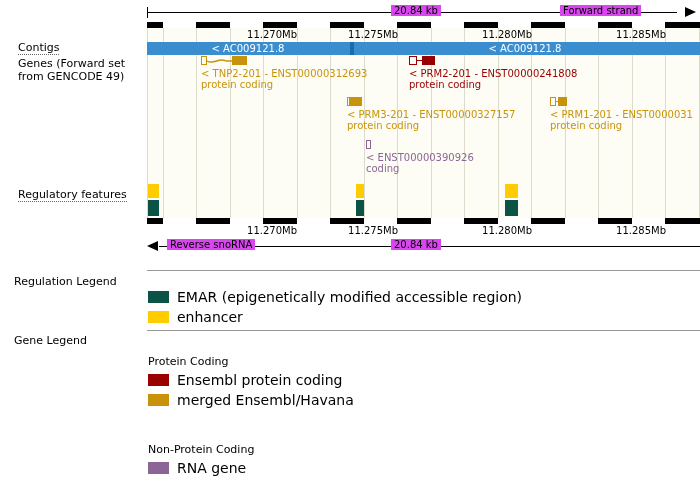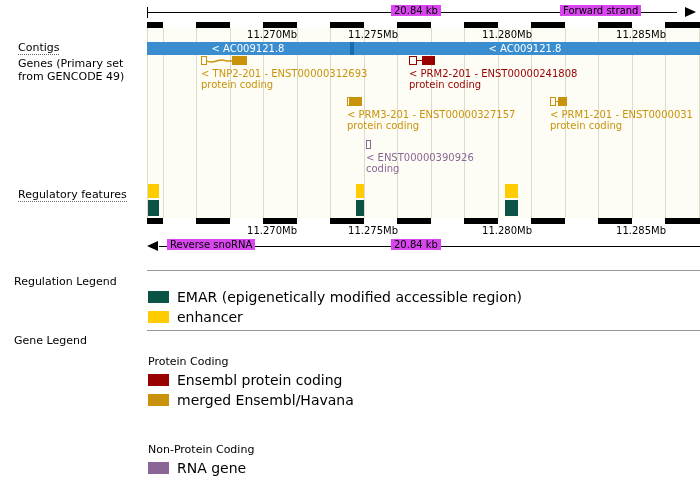--- a/index.html
+++ b/index.html
@@ -173,21 +173,21 @@
   }
 </style>
 </head>
 <body>
 
 <div id="page">
 
   <div class="track-label link" style="left:18px; top:41px;">Contigs</div>
 
   <div class="track-label" style="left:18px; top:57px;">
-    <span class="link">Genes (Primary set</span><br>
+    <span class="link">Genes (Forward set</span><br>
     <span class="link">from GENCODE 49)</span>
   </div>
 
   <div class="track-label link" style="left:18px; top:188px;">Regulatory features</div>
 
   <div class="legend-title" style="left:14px; top:275px;text-align:right;">Regulation Legend</div>
 
   <div class="legend-title" style="left:14px; top:334px;">Gene Legend</div>
 
   <div id="panel">

